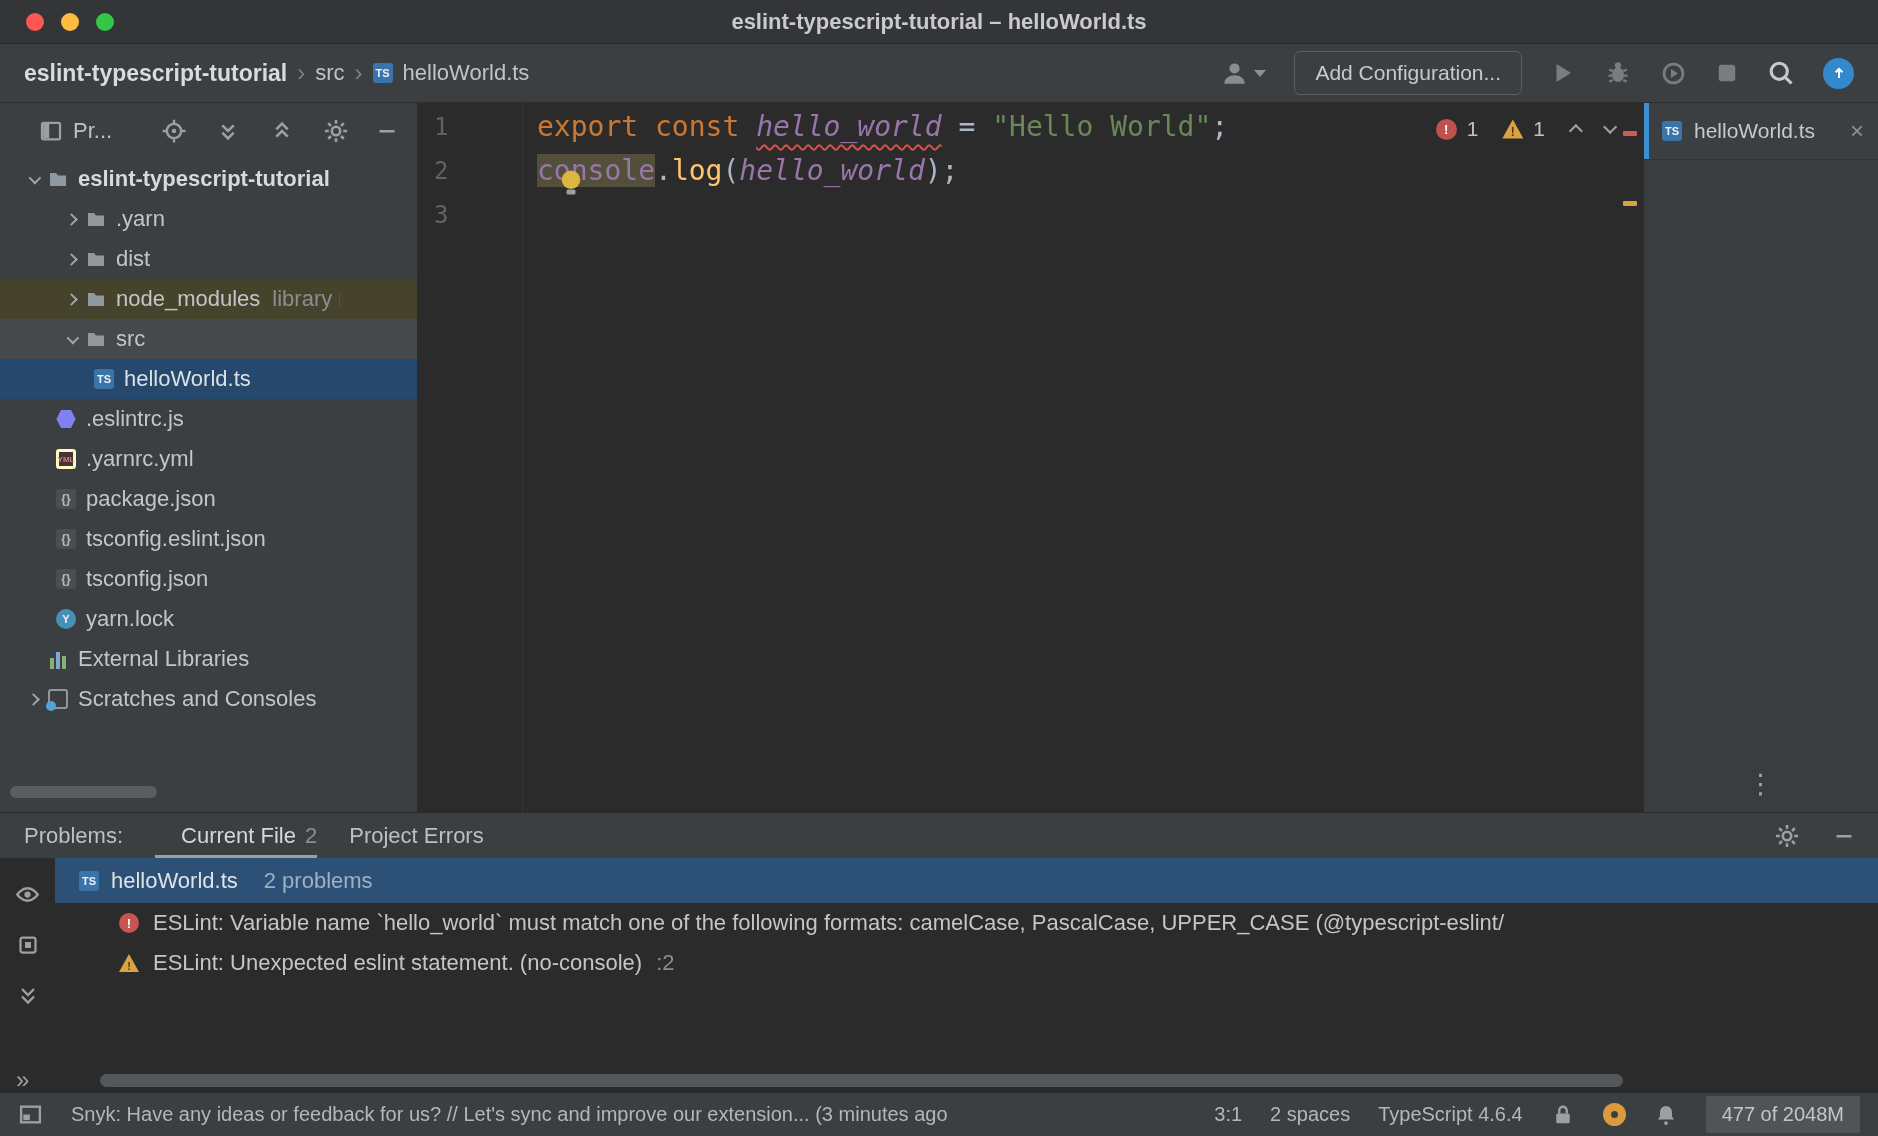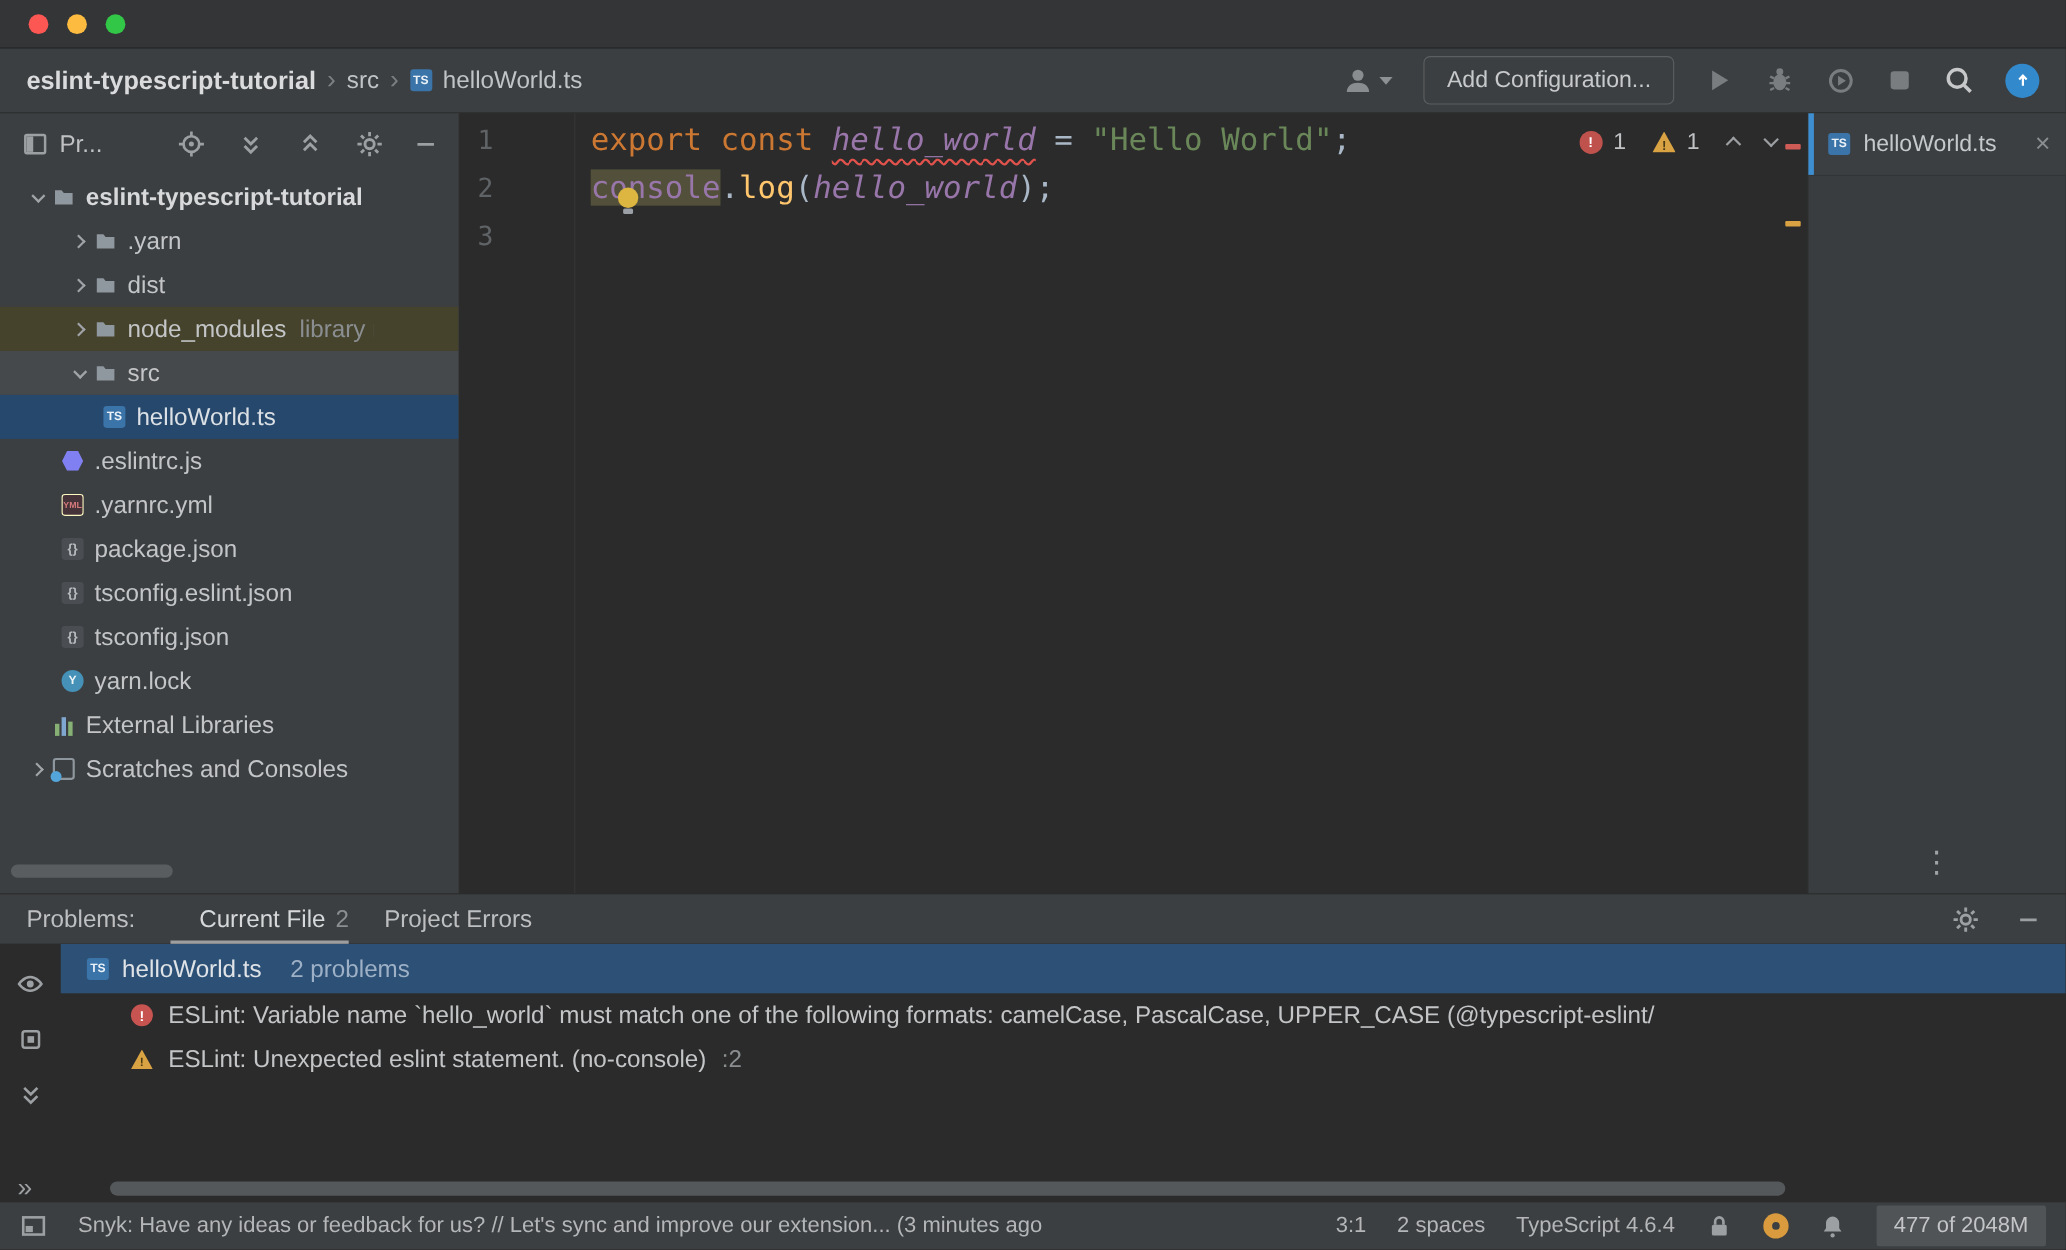--- a/index.html
+++ b/index.html
@@ -24,35 +24,35 @@
   .caret-down { width:0; height:0; border-left:6px solid transparent; border-right:6px solid transparent; border-top:7px solid #8d9194; }
   .add-config { background:transparent; border:1px solid #5c5f61; border-radius:6px; color:#c7c9cb; font-size:21px; padding:9px 20px; font-family:inherit; }
   .ticon { display:inline-flex; align-items:center; justify-content:center; }
   .blue-circle { width:31px; height:31px; border-radius:50%; background:#3289cc; display:flex; align-items:center; justify-content:center; }
 
   
   .main { display:flex; height:709px; }
 
   
   .project { width:418px; background:#3c3f41; display:flex; flex-direction:column; position:relative; border-right:1px solid #2c2c2c; overflow:hidden; }
-  .project-header { height:56px; display:flex; align-items:center; padding:0 20px; flex:none; }
+  .project-header { height:56px; display:flex; align-items:center; padding:0 20px; flex:none;margin-left:19px; }
   .ph-title { display:flex; align-items:center; gap:10px; font-size:22px; color:#bfc1c3; }
   .ph-icons { margin-left:auto; display:flex; align-items:center; gap:28px; }
   .tree { flex:1; font-size:22px; overflow:hidden; }
   .trow { height:40px; display:flex; align-items:center; white-space:nowrap; color:#c3c5c7; }
   .trow .lbl { margin-left:0; }
   .d0 { padding-left:18px; } .d1 { padding-left:56px; } .d2 { padding-left:94px; }
   .slot { width:30px; flex:none; display:flex; align-items:center; justify-content:center; }
   .chev { display:inline-block; width:9px; height:9px; border-right:2.4px solid #a0a4a8; border-bottom:2.4px solid #a0a4a8; }
   .chev.right { transform:rotate(-45deg); }
   .chev.down  { transform:rotate(45deg) translateY(-2px); }
   .ic { width:20px; height:20px; flex:none; margin-right:10px; display:flex; align-items:center; justify-content:center; border-radius:3px; font-weight:700; }
   .ts-ic { background:#3b74a8; color:#eaf1f7; font-size:11px; }
   .eslint-ic { background:#8080f2; clip-path:polygon(25% 5%, 75% 5%, 98% 50%, 75% 95%, 25% 95%, 2% 50%); border-radius:0; }
-  .yml-ic { background:#46333a; border:1px solid #fef9c3; color:#d47a7a; font-size:8px; }
+  .yml-ic { background:#46333a; border:3px solid #fef9c3; color:#d47a7a; font-size:8px; }
   .json-ic { background:#4a4e52; color:#b9bcbf; font-size:12px; }
   .yarn-ic { background:#4591b8; border-radius:50%; color:#eef5f9; font-size:11px; }
   .lib-ic { display:flex; align-items:flex-end; gap:2px; border-radius:0; }
   .lib-ic i { display:block; width:4px; background:#7fa7cf; }
   .lib-ic i:nth-child(1){height:11px;background:#86b074;} .lib-ic i:nth-child(2){height:17px;} .lib-ic i:nth-child(3){height:13px;background:#86b074;}
   .scratch-ic { border:2px solid #8f979e; border-radius:3px; position:relative; }
   .scratch-ic i { position:absolute; left:-4px; bottom:-4px; width:10px; height:10px; border-radius:50%; background:#53a4d8; }
   .row-sel { background:#26486c; color:#dbe0e5; }
   .row-excluded { background:#46432c; }
   .row-soft { background:#46494b; }
@@ -128,20 +128,21 @@
 </style>
 </head>
 <body>
 
 <div class="titlebar">
   <div class="lights">
     <span class="light red"></span>
     <span class="light yellow"></span>
     <span class="light green"></span>
   </div>
+  <div class="win-title">eslint-typescript-tutorial – helloWorld.ts</div>
 </div>
 
 <div class="toolbar">
   <div class="crumbs">
     <span class="crumb-project">eslint-typescript-tutorial</span>
     <span class="crumb-sep">›</span>
     <span class="crumb">src</span>
     <span class="crumb-sep">›</span>
     <span class="ic ts-ic" style="margin-right:0;">TS</span>
     <span class="crumb">helloWorld.ts</span>

